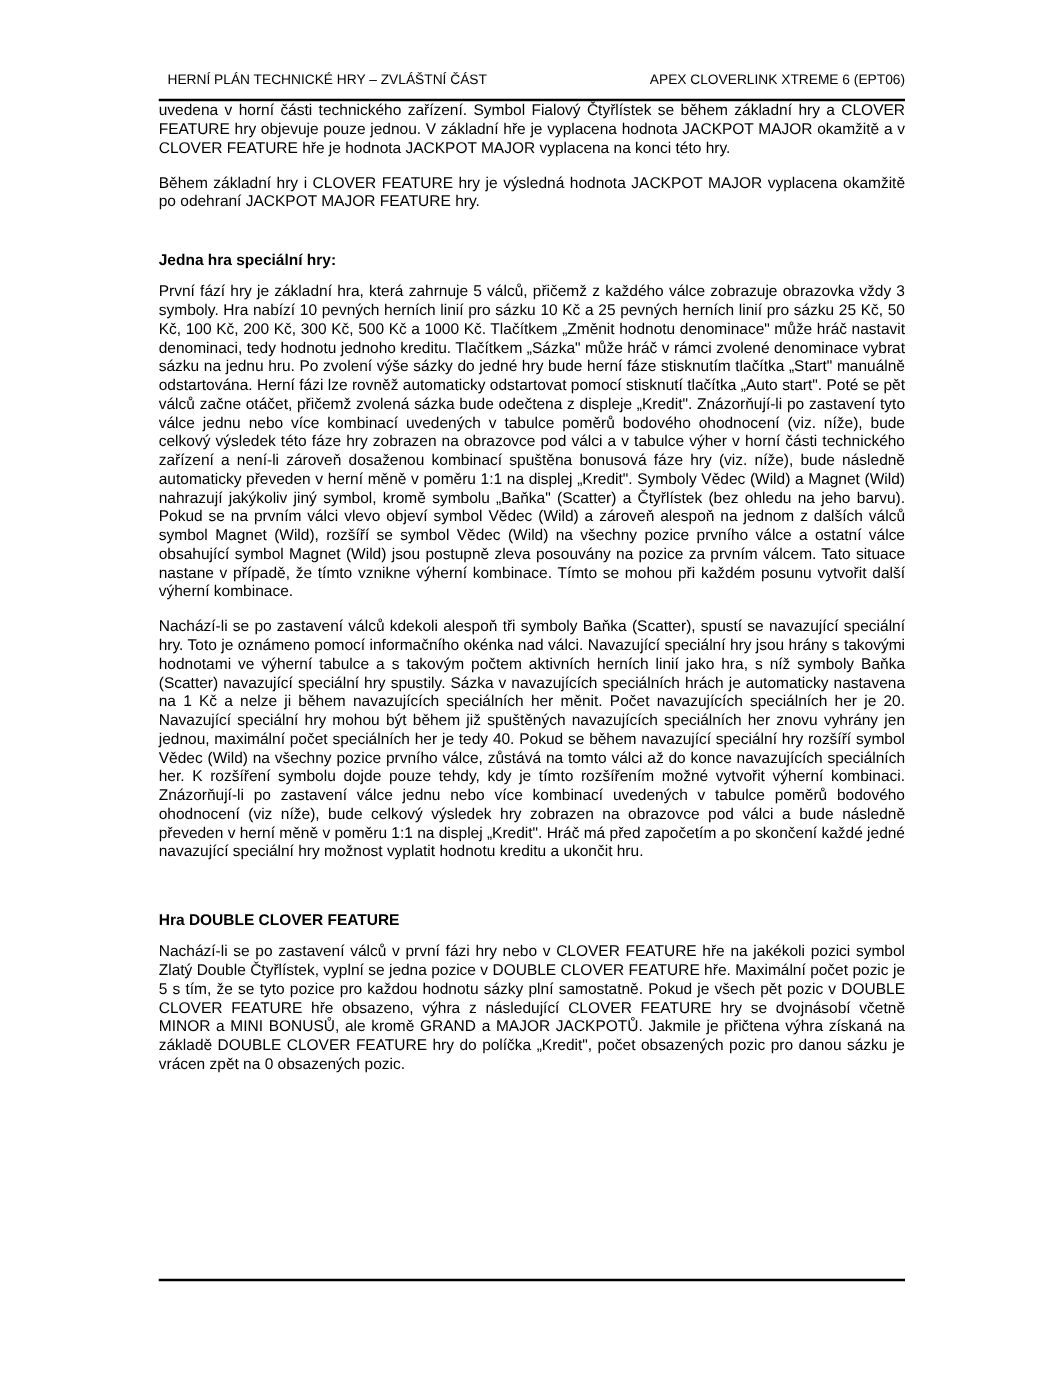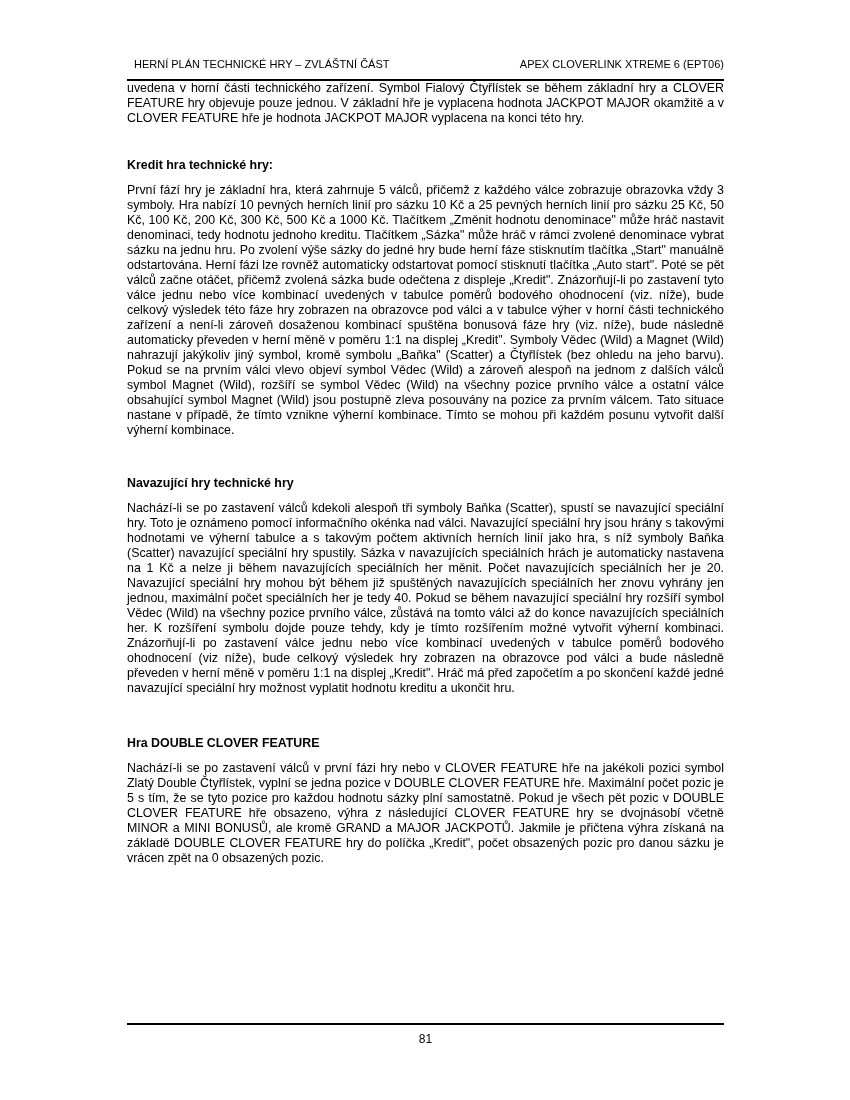--- a/index.html
+++ b/index.html
@@ -83,33 +83,32 @@
       <span class="right">APEX CLOVERLINK XTREME 6 (EPT06)</span>
     </div>
     <div class="header-rule"></div>
   </header>
 
   <main class="doc-body">
 
     <p>uvedena v horní části technického zařízení. Symbol Fialový Čtyřlístek se během základní hry a CLOVER FEATURE hry objevuje pouze jednou. V základní hře je vyplacena hodnota JACKPOT MAJOR okamžitě a v CLOVER FEATURE hře je hodnota JACKPOT MAJOR vyplacena na konci této hry.</p>
 
 
+    <p>Během základní hry i CLOVER FEATURE hry je výsledná hodnota JACKPOT MAJOR vyplacena okamžitě po odehraní JACKPOT MAJOR FEATURE hry.</p>
 
-    <div class="heading bold mt-32">Kredit hra technické hry:</div>
+    <div class="heading bold mt-32">Jedna hra speciální hry:</div>
 
     <p>První fází hry je základní hra, která zahrnuje 5 válců, přičemž z každého válce zobrazuje obrazovka vždy 3 symboly. Hra nabízí 10 pevných herních linií pro sázku 10 Kč a 25 pevných herních linií pro sázku 25 Kč, 50 Kč, 100 Kč, 200 Kč, 300 Kč, 500 Kč a 1000 Kč. Tlačítkem „Změnit hodnotu denominace" může hráč nastavit denominaci, tedy hodnotu jednoho kreditu. Tlačítkem „Sázka" může hráč v rámci zvolené denominace vybrat sázku na jednu hru. Po zvolení výše sázky do jedné hry bude herní fáze stisknutím tlačítka „Start" manuálně odstartována. Herní fázi lze rovněž automaticky odstartovat pomocí stisknutí tlačítka „Auto start". Poté se pět válců začne otáčet, přičemž zvolená sázka bude odečtena z displeje „Kredit". Znázorňují-li po zastavení tyto válce jednu nebo více kombinací uvedených v tabulce poměrů bodového ohodnocení (viz. níže), bude celkový výsledek této fáze hry zobrazen na obrazovce pod válci a v tabulce výher v horní části technického zařízení a není-li zároveň dosaženou kombinací spuštěna bonusová fáze hry (viz. níže), bude následně automaticky převeden v herní měně v poměru 1:1 na displej „Kredit". Symboly Vědec (Wild) a Magnet (Wild) nahrazují jakýkoliv jiný symbol, kromě symbolu „Baňka" (Scatter) a Čtyřlístek (bez ohledu na jeho barvu). Pokud se na prvním válci vlevo objeví symbol Vědec (Wild) a zároveň alespoň na jednom z dalších válců symbol Magnet (Wild), rozšíří se symbol Vědec (Wild) na všechny pozice prvního válce a ostatní válce obsahující symbol Magnet (Wild) jsou postupně zleva posouvány na pozice za prvním válcem. Tato situace nastane v případě, že tímto vznikne výherní kombinace. Tímto se mohou při každém posunu vytvořit další výherní kombinace.</p>
 
-    <div class="heading bold mt-38">Navazující hry technické hry</div>
 
     <p>Nachází-li se po zastavení válců kdekoli alespoň tři symboly Baňka (Scatter), spustí se navazující speciální hry. Toto je oznámeno pomocí informačního okénka nad válci. Navazující speciální hry jsou hrány s takovými hodnotami ve výherní tabulce a s takovým počtem aktivních herních linií jako hra, s níž symboly Baňka (Scatter) navazující speciální hry spustily. Sázka v navazujících speciálních hrách je automaticky nastavena na 1 Kč a nelze ji během navazujících speciálních her měnit. Počet navazujících speciálních her je 20. Navazující speciální hry mohou být během již spuštěných navazujících speciálních her znovu vyhrány jen jednou, maximální počet speciálních her je tedy 40. Pokud se během navazující speciální hry rozšíří symbol Vědec (Wild) na všechny pozice prvního válce, zůstává na tomto válci až do konce navazujících speciálních her. K rozšíření symbolu dojde pouze tehdy, kdy je tímto rozšířením možné vytvořit výherní kombinaci. Znázorňují-li po zastavení válce jednu nebo více kombinací uvedených v tabulce poměrů bodového ohodnocení (viz níže), bude celkový výsledek hry zobrazen na obrazovce pod válci a bude následně převeden v herní měně v poměru 1:1 na displej „Kredit". Hráč má před započetím a po skončení každé jedné navazující speciální hry možnost vyplatit hodnotu kreditu a ukončit hru.</p>
 
     <div class="heading mt-40">Hra DOUBLE CLOVER FEATURE</div>
 
     <p>Nachází-li se po zastavení válců v první fázi hry nebo v CLOVER FEATURE hře na jakékoli pozici symbol Zlatý Double Čtyřlístek, vyplní se jedna pozice v DOUBLE CLOVER FEATURE hře. Maximální počet pozic je 5 s tím, že se tyto pozice pro každou hodnotu sázky plní samostatně. Pokud je všech pět pozic v DOUBLE CLOVER FEATURE hře obsazeno, výhra z následující CLOVER FEATURE hry se dvojnásobí včetně MINOR a MINI BONUSŮ, ale kromě GRAND a MAJOR JACKPOTŮ. Jakmile je přičtena výhra získaná na základě DOUBLE CLOVER FEATURE hry do políčka „Kredit", počet obsazených pozic pro danou sázku je vrácen zpět na 0 obsazených pozic.</p>
 
   </main>
 
 </div>
 
 <footer class="doc-footer">
   <div class="footer-rule"></div>
-  <div class="page-number">81</div>
 </footer>
 
 </body></html>

